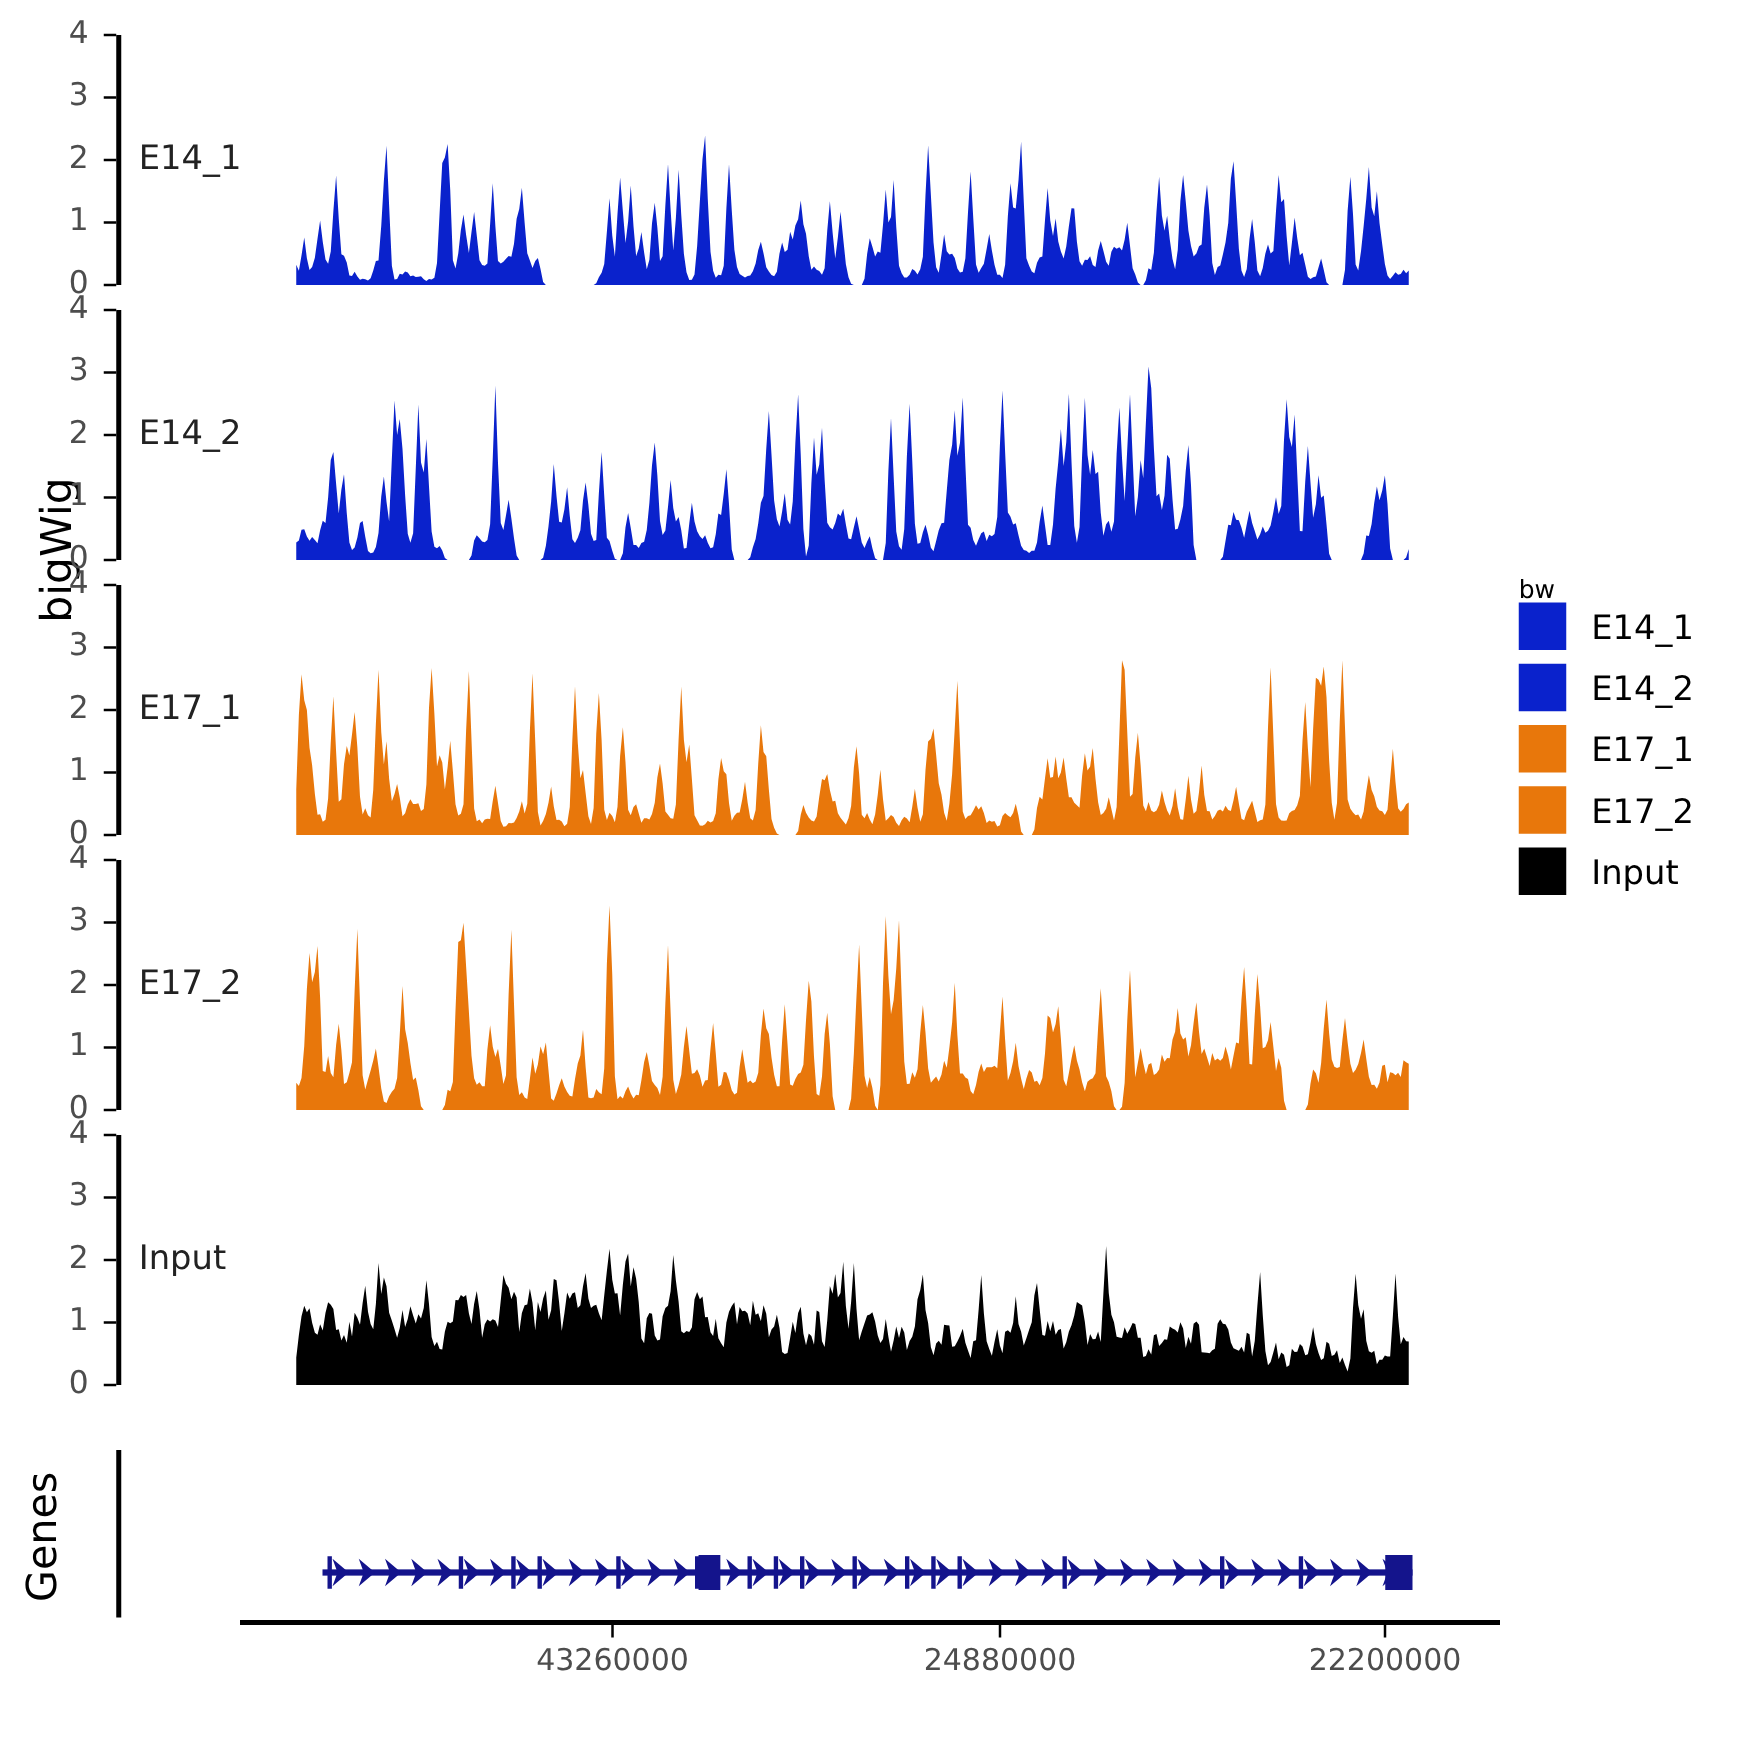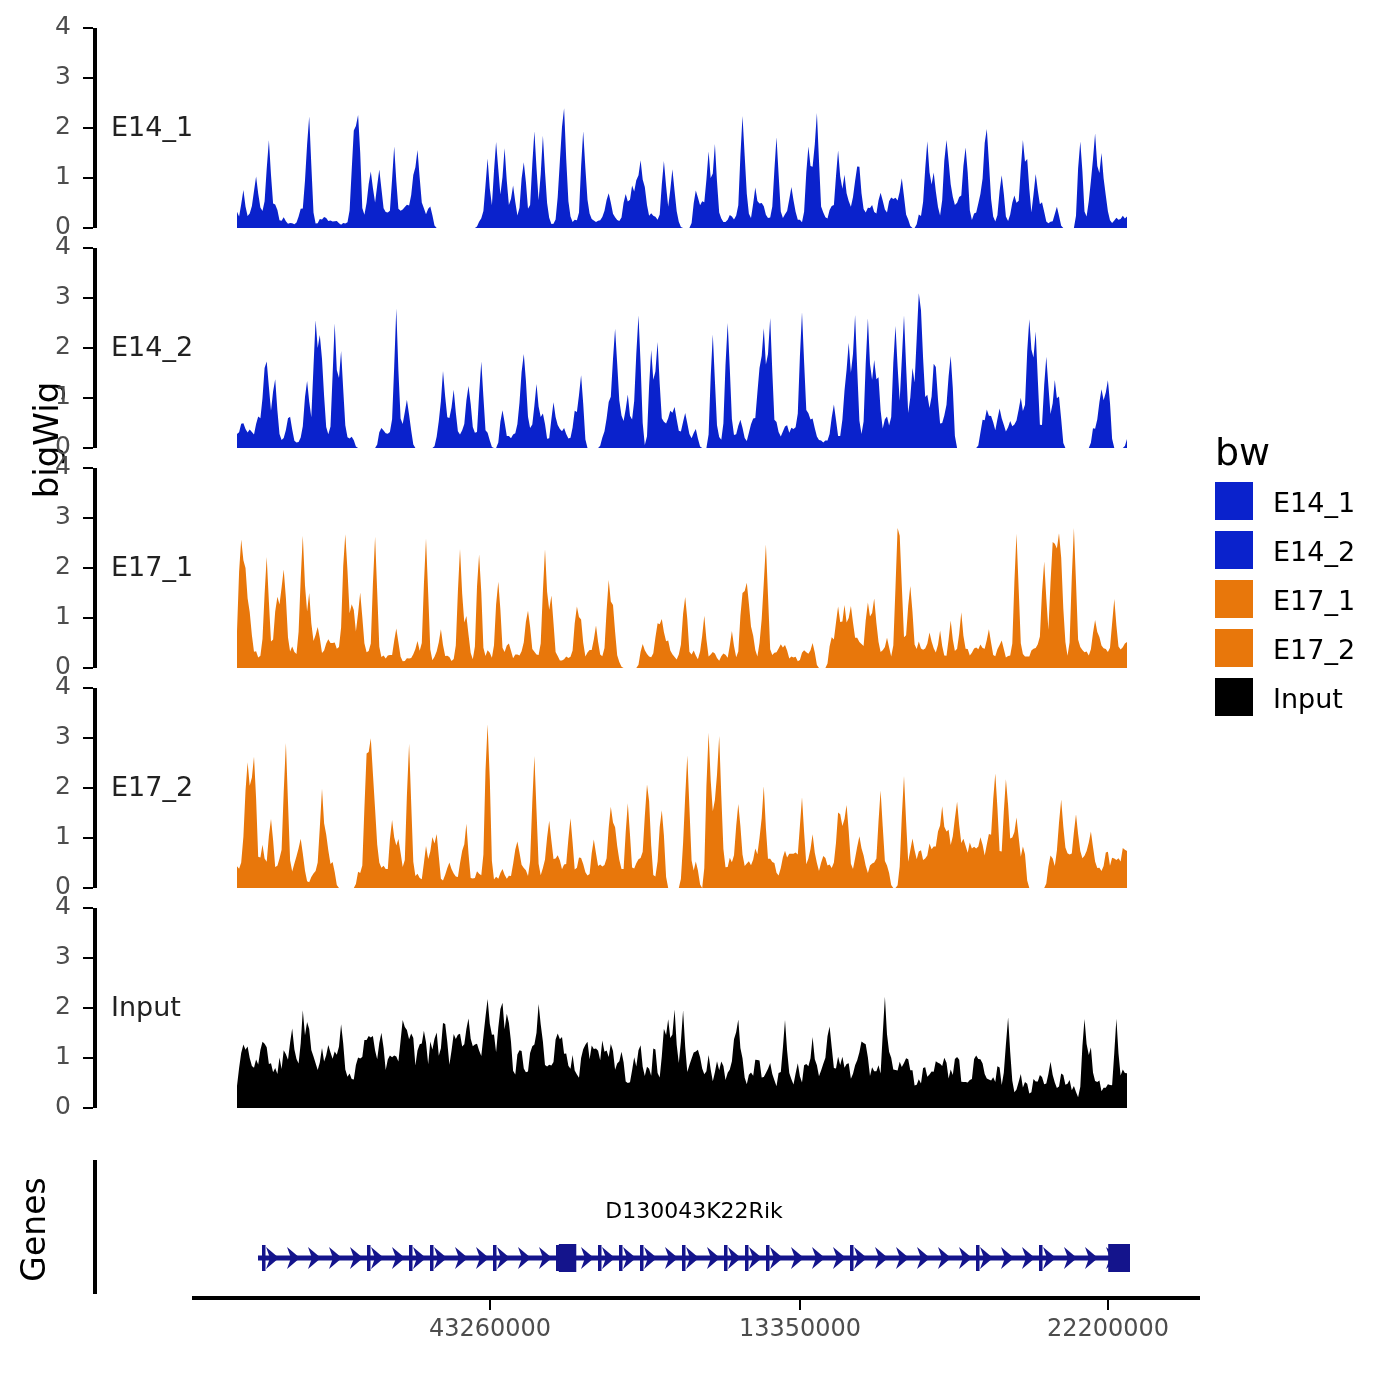--- a/index.html
+++ b/index.html
@@ -83,22 +83,23 @@
     position: absolute;
     font-size: 27px;
     color: #222;
     white-space: nowrap;
   }
   .legend {
     position: absolute;
   }
   .legend-title {
     position: absolute;
-    font-size: 38px;
-    color: #000;
+    font-size: 20px;
+    color: #000;
+    margin-top: 29px;
   }
   .legend-key {
     position: absolute;
     width: 38px;
     height: 38px;
   }
   .legend-label {
     position: absolute;
     font-size: 27px;
     color: #000;
@@ -204,21 +205,20 @@
         <div class="panel-label" style="left: 111px; top: 93px;">Input</div>
         <svg width="1180" height="220" style="position: absolute; left: 0px; top: 0px;">
           <polygon points="237,210 237.0,188.0 239.1,170.0 241.2,155.0 243.4,146.6 245.5,151.8 247.6,148.5 249.7,160.1 251.9,168.1 254.0,169.7 256.1,161.4 258.2,166.4 260.4,152.1 262.5,143.8 264.6,145.8 266.7,149.2 268.9,165.9 271.0,165.3 273.1,174.3 275.2,169.9 277.4,176.1 279.5,159.4 281.6,171.1 283.7,152.2 285.9,156.2 288.0,161.7 290.1,144.4 292.2,130.6 294.4,151.4 296.5,161.1 298.6,165.4 300.7,145.2 302.8,112.3 305.0,137.2 307.1,123.9 309.2,130.9 311.3,152.1 313.5,158.6 315.6,165.2 317.7,172.1 319.8,164.4 322.0,150.0 324.1,163.5 326.2,157.2 328.3,147.0 330.5,154.4 332.6,160.7 334.7,153.4 336.8,156.7 339.0,148.4 341.1,126.2 343.2,145.2 345.3,171.6 347.5,178.8 349.6,175.4 351.7,181.1 353.8,181.6 355.9,167.1 358.1,159.4 360.2,160.5 362.3,159.1 364.4,141.9 366.6,142.1 368.7,137.9 370.8,139.6 372.9,138.0 375.1,152.6 377.2,161.2 379.3,144.9 381.4,134.8 383.6,149.9 385.7,172.1 387.8,161.4 389.9,157.5 392.1,159.2 394.2,157.4 396.3,158.4 398.4,163.6 400.6,142.4 402.7,122.0 404.8,129.0 406.9,132.1 409.1,141.3 411.2,135.4 413.3,139.9 415.4,167.6 417.5,152.4 419.7,146.2 421.8,145.6 423.9,132.8 426.0,144.2 428.2,166.2 430.3,143.6 432.4,151.6 434.5,140.7 436.7,134.4 438.8,157.7 440.9,150.2 443.0,125.1 445.2,126.1 447.3,144.0 449.4,166.7 451.5,152.8 453.7,136.0 455.8,141.0 457.9,136.8 460.0,135.7 462.2,148.4 464.3,146.2 466.4,130.9 468.5,120.4 470.7,140.8 472.8,148.3 474.9,146.6 477.0,145.7 479.1,152.6 481.3,158.1 483.4,138.1 485.5,118.8 487.6,100.9 489.8,125.8 491.9,136.8 494.0,136.5 496.1,154.3 498.3,129.6 500.4,111.1 502.5,104.8 504.6,131.2 506.8,115.7 508.9,125.0 511.0,143.8 513.1,172.8 515.3,176.5 517.4,156.6 519.5,152.3 521.6,152.9 523.8,170.4 525.9,174.3 528.0,173.5 530.1,154.9 532.3,148.3 534.4,146.6 536.5,134.7 538.6,105.9 540.7,126.3 542.9,143.4 545.0,166.9 547.1,168.6 549.2,166.8 551.4,167.6 553.5,164.0 555.6,141.4 557.7,135.6 559.9,141.3 562.0,139.1 564.1,155.7 566.2,155.6 568.4,167.8 570.5,170.8 572.6,156.9 574.7,172.6 576.9,176.5 579.0,179.8 581.1,160.0 583.2,151.3 585.4,146.7 587.5,143.7 589.6,161.3 591.7,147.6 593.8,151.0 596.0,150.6 598.1,152.8 600.2,162.2 602.3,142.5 604.5,153.7 606.6,152.6 608.7,159.0 610.8,146.1 613.0,153.0 615.1,171.7 617.2,165.5 619.3,163.2 621.5,153.8 623.6,164.3 625.7,183.6 627.8,185.1 630.0,184.3 632.1,172.3 634.2,159.3 636.3,168.4 638.5,152.3 640.6,147.3 642.7,168.8 644.8,178.1 647.0,168.8 649.1,170.7 651.2,177.7 653.3,150.4 655.4,151.5 657.6,174.9 659.7,179.6 661.8,158.2 663.9,130.7 666.1,137.0 668.2,121.2 670.3,140.0 672.4,136.4 674.6,111.4 676.7,146.7 678.8,165.0 680.9,143.4 683.1,112.4 685.2,149.1 687.3,174.1 689.4,167.1 691.6,160.5 693.7,154.4 695.8,153.5 697.9,151.8 700.1,159.2 702.2,170.4 704.3,176.3 706.4,173.2 708.6,157.1 710.7,171.4 712.8,183.3 714.9,174.3 717.0,163.2 719.2,172.3 721.3,163.4 723.4,168.0 725.5,182.0 727.7,174.7 729.8,171.4 731.9,163.2 734.0,141.3 736.2,134.0 738.3,121.5 740.4,149.9 742.5,160.3 744.7,179.8 746.8,186.2 748.9,176.8 751.0,174.6 753.2,177.7 755.3,161.7 757.4,162.1 759.5,162.4 761.7,179.4 763.8,178.9 765.9,175.1 768.0,170.8 770.2,164.9 772.3,176.1 774.4,182.3 776.5,188.3 778.6,174.9 780.8,174.1 782.9,149.7 785.0,121.9 787.1,152.6 789.3,175.0 791.4,181.2 793.5,186.6 795.6,175.5 797.8,165.3 799.9,178.3 802.0,184.6 804.1,167.3 806.3,166.1 808.4,168.2 810.5,160.3 812.6,139.0 814.8,161.2 816.9,167.3 819.0,178.3 821.1,172.6 823.3,165.8 825.4,159.8 827.5,138.2 829.6,128.4 831.7,148.9 833.9,170.0 836.0,170.6 838.1,158.7 840.2,166.9 842.4,158.8 844.5,169.8 846.6,165.9 848.7,165.2 850.9,180.7 853.0,175.7 855.1,167.2 857.2,162.2 859.4,154.3 861.5,143.6 863.6,144.9 865.7,146.3 867.9,159.6 870.0,177.9 872.1,169.2 874.2,173.3 876.4,173.2 878.5,167.2 880.6,175.6 882.7,136.7 884.9,98.8 887.0,136.3 889.1,153.7 891.2,159.8 893.3,171.4 895.5,172.0 897.6,172.4 899.7,163.8 901.8,169.0 904.0,165.0 906.1,160.3 908.2,161.2 910.3,172.2 912.5,172.2 914.6,187.5 916.7,186.7 918.8,181.3 921.0,185.6 923.1,170.1 925.2,169.2 927.3,178.8 929.5,176.4 931.6,173.4 933.7,173.8 935.8,163.2 938.0,164.7 940.1,165.7 942.2,167.9 944.3,159.7 946.5,164.8 948.6,180.4 950.7,171.4 952.8,177.0 954.9,160.9 957.1,159.1 959.2,161.8 961.3,183.7 963.4,183.9 965.6,184.1 967.7,184.6 969.8,182.1 971.9,181.0 974.1,161.0 976.2,157.4 978.3,160.9 980.4,161.3 982.6,165.6 984.7,176.0 986.8,180.6 988.9,181.6 991.1,182.5 993.2,179.3 995.3,184.0 997.4,168.2 999.6,169.4 1001.7,187.1 1003.8,174.8 1005.9,146.4 1008.1,119.6 1010.2,153.9 1012.3,182.7 1014.4,194.2 1016.5,191.5 1018.7,183.8 1020.8,175.9 1022.9,189.4 1025.0,183.9 1027.2,185.7 1029.3,195.6 1031.4,194.2 1033.5,181.0 1035.7,183.6 1037.8,183.4 1039.9,177.1 1042.0,179.1 1044.2,186.2 1046.3,185.4 1048.4,175.9 1050.5,163.7 1052.7,177.1 1054.8,184.4 1056.9,189.9 1059.0,188.5 1061.2,175.4 1063.3,176.9 1065.4,186.8 1067.5,185.8 1069.6,182.1 1071.8,192.3 1073.9,187.9 1076.0,194.0 1078.1,199.2 1080.3,188.7 1082.4,148.2 1084.5,121.0 1086.6,145.9 1088.8,157.0 1090.9,149.4 1093.0,174.5 1095.1,183.0 1097.3,184.1 1099.4,182.6 1101.5,193.3 1103.6,189.8 1105.8,189.7 1107.9,186.3 1110.0,187.1 1112.1,187.2 1114.3,154.6 1116.4,120.7 1118.5,155.6 1120.6,177.4 1122.8,171.6 1124.9,174.9 1127.0,175.2 1127,210" fill="#000000" stroke="none"></polygon>
         </svg>
       </div>
     </div>
 
   <div id="genes-panel" style="position: absolute; left: 0px; top: 1160px; width: 1180px; height: 140px;">
       <div class="axisline" style="left: 93px; top: 0px; width: 4px; height: 134px;"></div>
       <div class="genes-title-y" style="left: -47px; top: 50px;">Genes</div>
-      <div class="gene-label" style="left: 494px; top: 38px;">D130043K22Rik</div>
       <svg width="1180" height="140" style="position: absolute; left: 0px; top: 0px;">
         <rect x="258" y="95.5" width="872" height="5" fill="#14148c"></rect>
         <path d="M 266 87 L 279 98 L 266 109 L 270 98 Z" fill="#14148c"></path>
         <path d="M 287 87 L 300 98 L 287 109 L 291 98 Z" fill="#14148c"></path>
         <path d="M 308 87 L 321 98 L 308 109 L 312 98 Z" fill="#14148c"></path>
         <path d="M 329 87 L 342 98 L 329 109 L 333 98 Z" fill="#14148c"></path>
         <path d="M 350 87 L 363 98 L 350 109 L 354 98 Z" fill="#14148c"></path>
         <path d="M 371 87 L 384 98 L 371 109 L 375 98 Z" fill="#14148c"></path>
         <path d="M 392 87 L 405 98 L 392 109 L 396 98 Z" fill="#14148c"></path>
         <path d="M 413 87 L 426 98 L 413 109 L 417 98 Z" fill="#14148c"></path>
@@ -274,21 +274,21 @@
         <rect x="558.8399999999999" y="84" width="17.440000000000055" height="28" fill="#14148c"></rect>
         <rect x="1108.1999999999998" y="84" width="21.800000000000182" height="28" fill="#14148c"></rect>
       </svg>
     </div>
 
   <div id="xaxis" style="position: absolute; left: 0px; top: 1296px; width: 1250px; height: 60px;">
       <div class="axisline" style="left: 192px; top: 0px; width: 1008px; height: 4px;"></div>
       <div class="tick" style="left: 489px; top: 4px; width: 2px; height: 10px;"></div>
       <div class="xticklab" style="left: 390px; top: 18px;">43260000</div>
       <div class="tick" style="left: 799px; top: 4px; width: 2px; height: 10px;"></div>
-      <div class="xticklab" style="left: 700px; top: 18px;">13350000</div>
+      <div class="xticklab" style="left: 700px; top: 18px;">24880000</div>
       <div class="tick" style="left: 1107px; top: 4px; width: 2px; height: 10px;"></div>
       <div class="xticklab" style="left: 1008px; top: 18px;">22200000</div>
     </div>
 
   <div id="legend" class="legend" style="left: 1215px; top: 430px; width: 185px; height: 290px;">
       <div class="legend-title" style="left: 0px; top: 0px;">bw</div>
       <div class="legend-key" style="left: 0px; top: 52px; background: rgb(10, 34, 204);"></div>
       <div class="legend-label" style="left: 58px; top: 57px;">E14_1</div>
       <div class="legend-key" style="left: 0px; top: 101px; background: rgb(10, 34, 204);"></div>
       <div class="legend-label" style="left: 58px; top: 106px;">E14_2</div>

